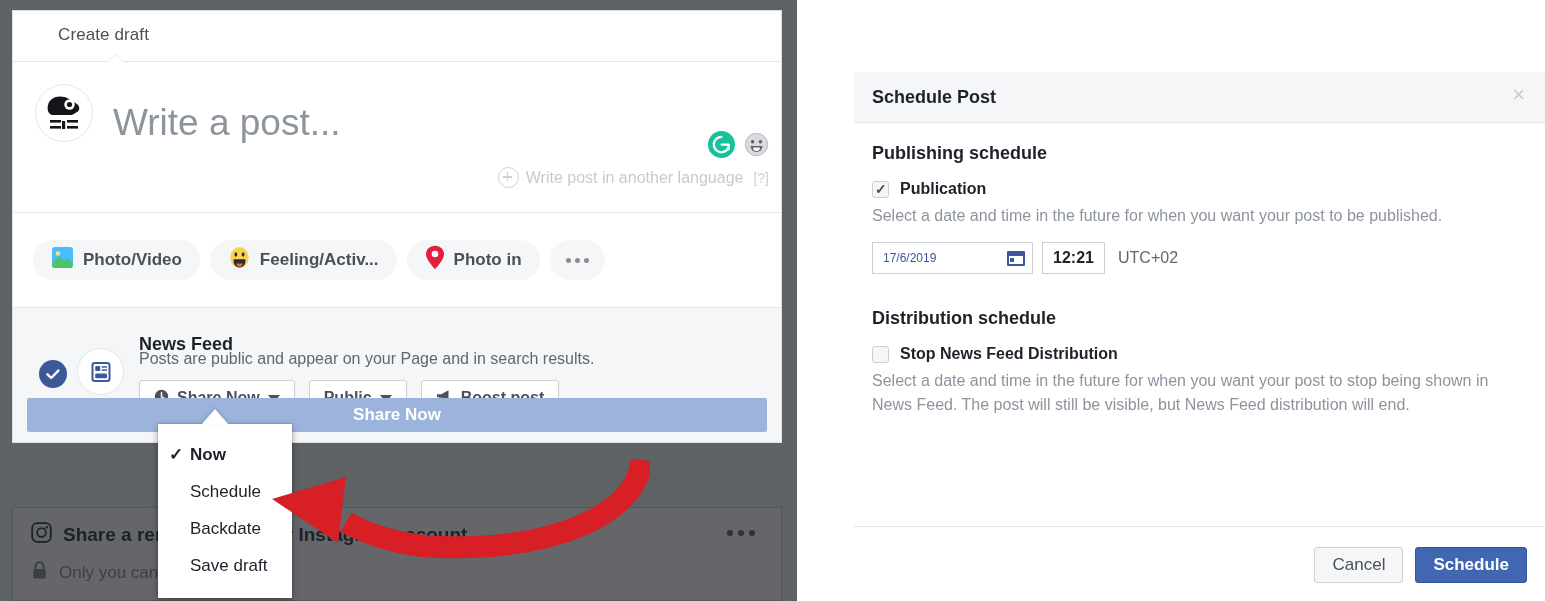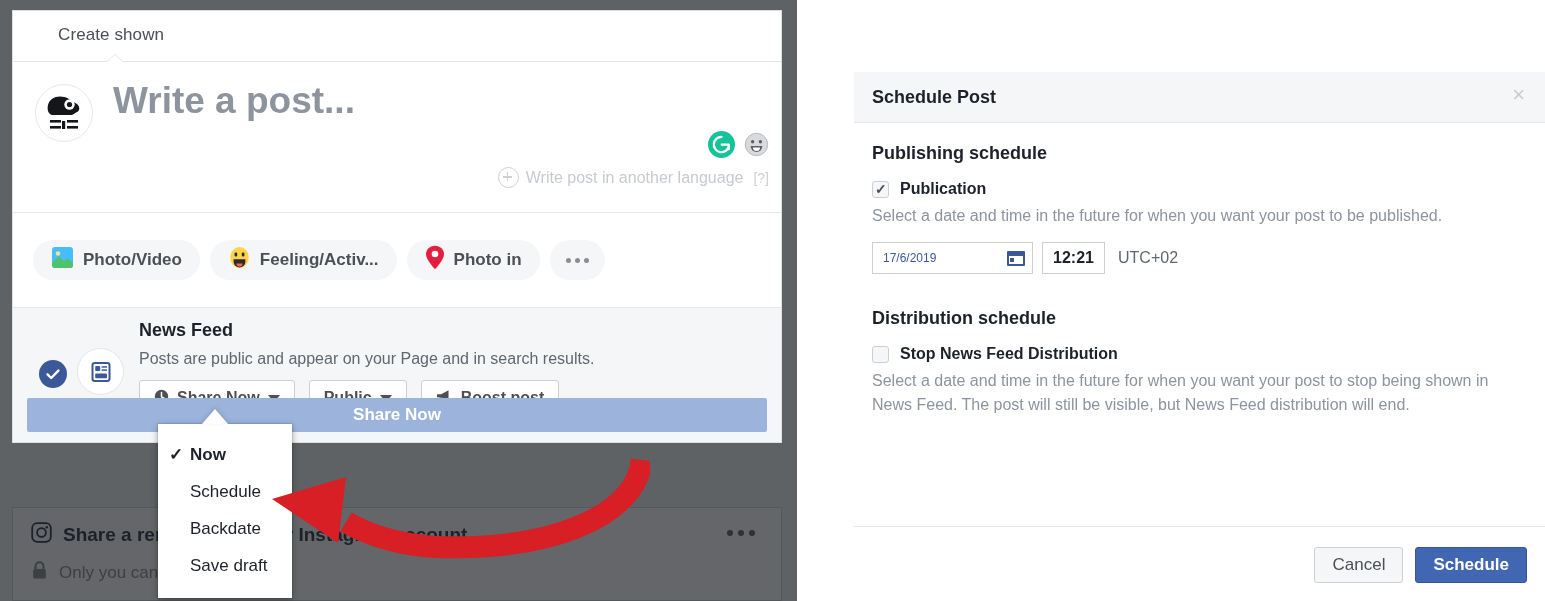--- a/index.html
+++ b/index.html
@@ -39,22 +39,22 @@
     filter:drop-shadow(0 -1px 0 #e5e6e9);
   }
 
   .compose-body{position:relative;height:150px;}
   .avatar{
     position:absolute;left:22px;top:22px;width:56px;height:56px;
     border-radius:50%;background:#ffffff;border:1px solid #e8e8e8;
     overflow:hidden;
   }
   .write-placeholder{
-    position:absolute;left:100px;top:18px;
-    font-size:37px;color:#8d949e;font-weight:700;
+    position:absolute;left:100px;top:40px;
+    font-size:37px;color:#8d949e;font-weight:400;
   }
   .icon-grammarly{
     position:absolute;right:46px;top:69px;width:27px;height:27px;
   }
   .icon-emoji-gray{
     position:absolute;right:12px;top:70px;width:25px;height:25px;
   }
   .another-language{
     position:absolute;right:12px;top:105px;
     display:flex;align-items:center;gap:7px;
@@ -99,21 +99,21 @@
     position:absolute;left:26px;top:52px;width:28px;height:28px;
     border-radius:50%;background:#3b5998;
     display:flex;align-items:center;justify-content:center;
   }
   .nf-icon-circle{
     position:absolute;left:64px;top:40px;width:45px;height:45px;
     border-radius:50%;background:#fff;border:1px solid #e5e6e9;
     display:flex;align-items:center;justify-content:center;
   }
   .nf-title{
-    position:absolute;left:126px;top:12px;
+    position:absolute;left:126px;top:26px;
     font-size:18px;font-weight:700;color:#1d2129;
   }
   .nf-desc{
     position:absolute;left:126px;top:42px;
     font-size:16px;color:#606770;
   }
   .nf-buttons{
     position:absolute;left:126px;top:72px;display:flex;gap:14px;
   }
   .btn-gray{
@@ -269,21 +269,21 @@
   }
 </style>
 </head>
 <body>
 
 <div id="left-panel">
 
   <div class="composer-card">
 
     <div class="tabs-row">
-      <div class="tab-create-post">Create shown</div>
+      <div class="tab-create-post">Create draft</div>
       <div class="tab-caret"></div>
     </div>
 
     <div class="compose-body">
       <div class="avatar">
         <svg width="56" height="56" viewBox="0 0 56 56" aria-hidden="true">
           <path d="M12 20 C14 12 24 9 33 14 L41 19 C44 21 44 26 41 27 L36 30 L16 30 C12 29 11 24 12 20 Z" fill="#15161a"></path>
           <circle cx="33.5" cy="19.5" r="5.2" fill="#ffffff"></circle>
           <circle cx="33.5" cy="19.5" r="2.6" fill="#15161a"></circle>
           <rect x="14" y="35" width="11" height="2.6" fill="#15161a"></rect>

